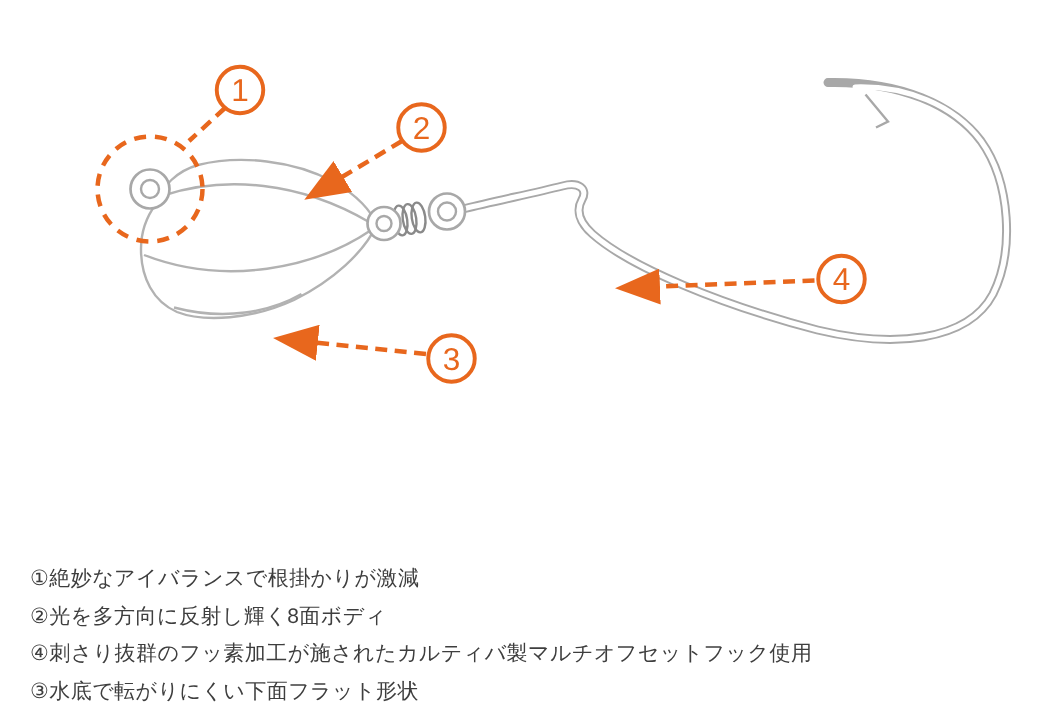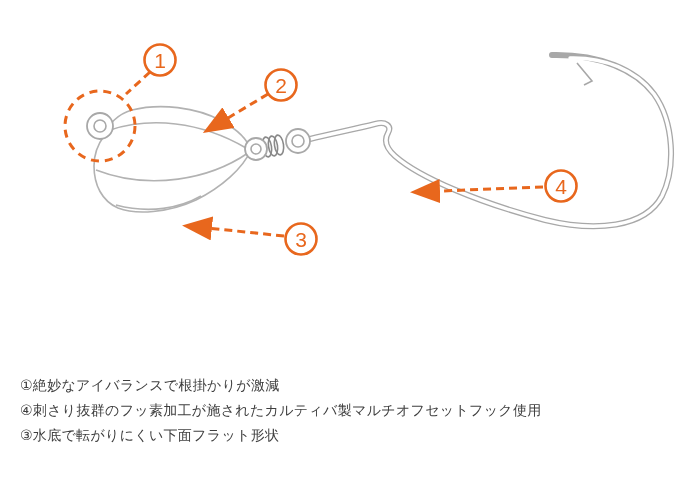--- a/index.html
+++ b/index.html
@@ -109,15 +109,16 @@
     <text class="callout-num" x="301" y="246.5">3</text>
   </g>
   <g>
     <circle cx="561" cy="186" r="15.5" fill="#ffffff" stroke="#e8671d" stroke-width="2.6"></circle>
     <text class="callout-num" x="561" y="193.5">4</text>
   </g>
 </svg>
 
 <ul class="features">
   <li>①絶妙なアイバランスで根掛かりが激減</li>
+  <li>②光を多方向に反射し輝く8面ボディ</li>
   <li>④刺さり抜群のフッ素加工が施されたカルティバ製マルチオフセットフック使用</li>
   <li>③水底で転がりにくい下面フラット形状</li>
 </ul>
 
 </body></html>

